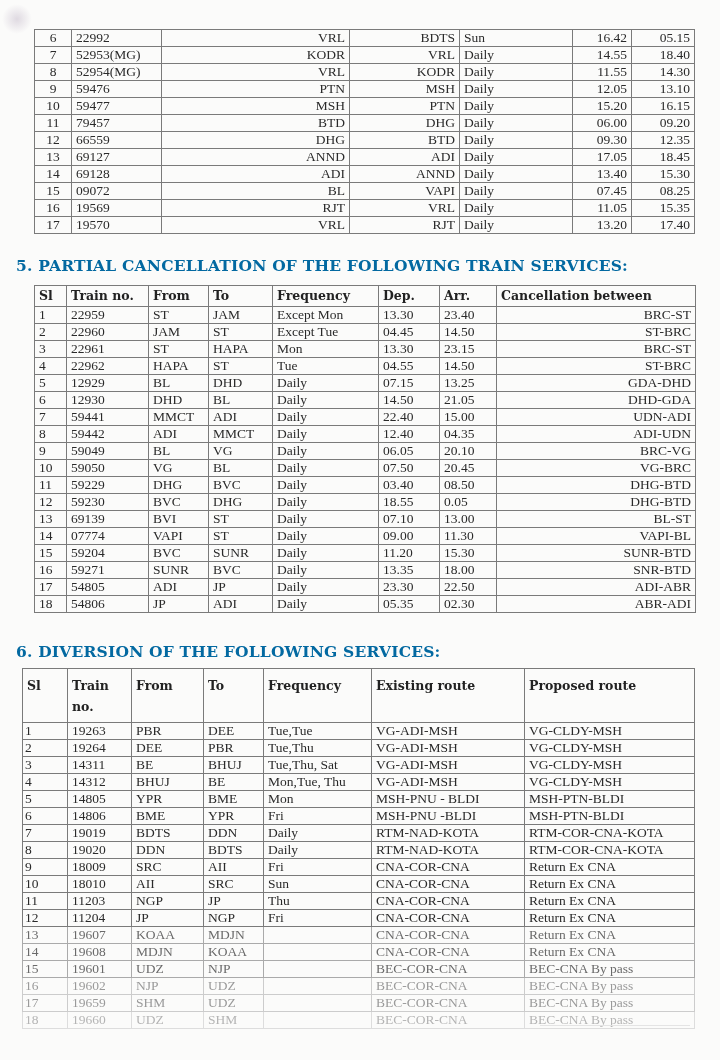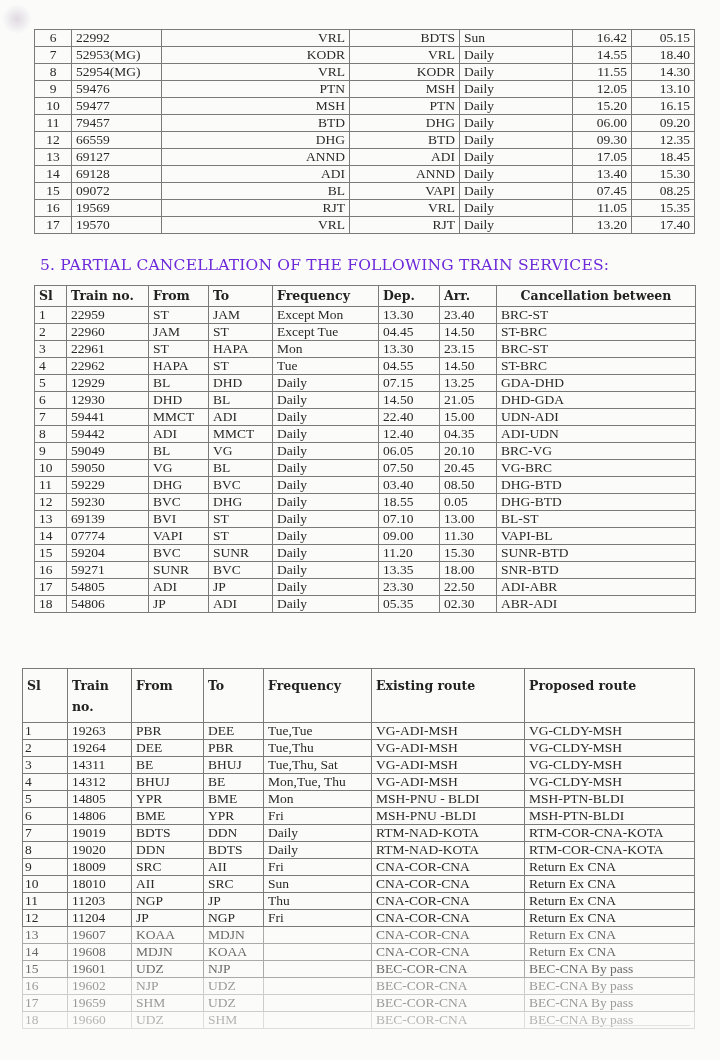--- a/index.html
+++ b/index.html
@@ -27,33 +27,33 @@
     font-weight:normal;
     vertical-align:bottom;
   }
   
   #t4 { left:34px; top:29px; width:660px; }
   #t4 td { height:16px; line-height:16px; font-size:13.5px; }
   #t4 td.c { text-align:right; }
   #t4 tr td:first-child { text-align:center; }
   
   .heading {
-    position:absolute; left:40px;
+    position:absolute; left:16px;
     font-family:"DejaVu Serif", serif;
-    font-weight:normal; font-size:15.5px; letter-spacing:0.2px;
-    color:#6d28d9;
+    font-weight:bold; font-size:15.5px; letter-spacing:0.2px;
+    color:#0369a1;
   }
   #h5 { top:256px; }
   #h6 { top:642px; }
   
   #t5 { left:34px; top:285px; width:661px; }
   #t5 th { font-family:"DejaVu Serif", serif; font-weight:bold; font-size:12.5px; text-align:left; height:20px; vertical-align:middle; color:#222; }
-  #t5 th.c { text-align:center; }
+  #t5 th.c { }
   #t5 td { height:16px; }
-  #t5 td.c { text-align:left; }
+  #t5 td.c { text-align:right; }
   
   #t6 { left:22px; top:668px; width:672px; }
   #t6 th { font-family:"DejaVu Serif", serif; font-weight:bold; font-size:12.5px; text-align:left; vertical-align:top; padding-top:6px; color:#222; line-height:21px; }
   #t6 td { height:16px; }
   #t6 td.sl { padding-left:2px; }
   .faded td { color:#6a6a6a; border-color:#aaa; }
   .faded2 td { color:#9a9a9a; border-color:#ccc; }
   .faded3 td { color:#b4b4b4; border-color:#ddd; }
   .faint-line { position:absolute; left:540px; top:1025px; width:150px; height:1px; background:#e4e4e4; }
 </style>
@@ -387,20 +387,21 @@
           <td>JP</td>
           <td>ADI</td>
           <td>Daily</td>
           <td>05.35</td>
           <td>02.30</td>
           <td class="c">ABR-ADI</td>
         </tr>
       </tbody>
   </table>
 
+  <div id="h6" class="heading">6. DIVERSION OF THE FOLLOWING  SERVICES:</div>
 
   <table id="t6">
     <colgroup>
       <col style="width:45px">
         <col style="width:64px">
         <col style="width:72px">
         <col style="width:60px">
         <col style="width:108px">
         <col style="width:153px">
         <col style="width:170px">

